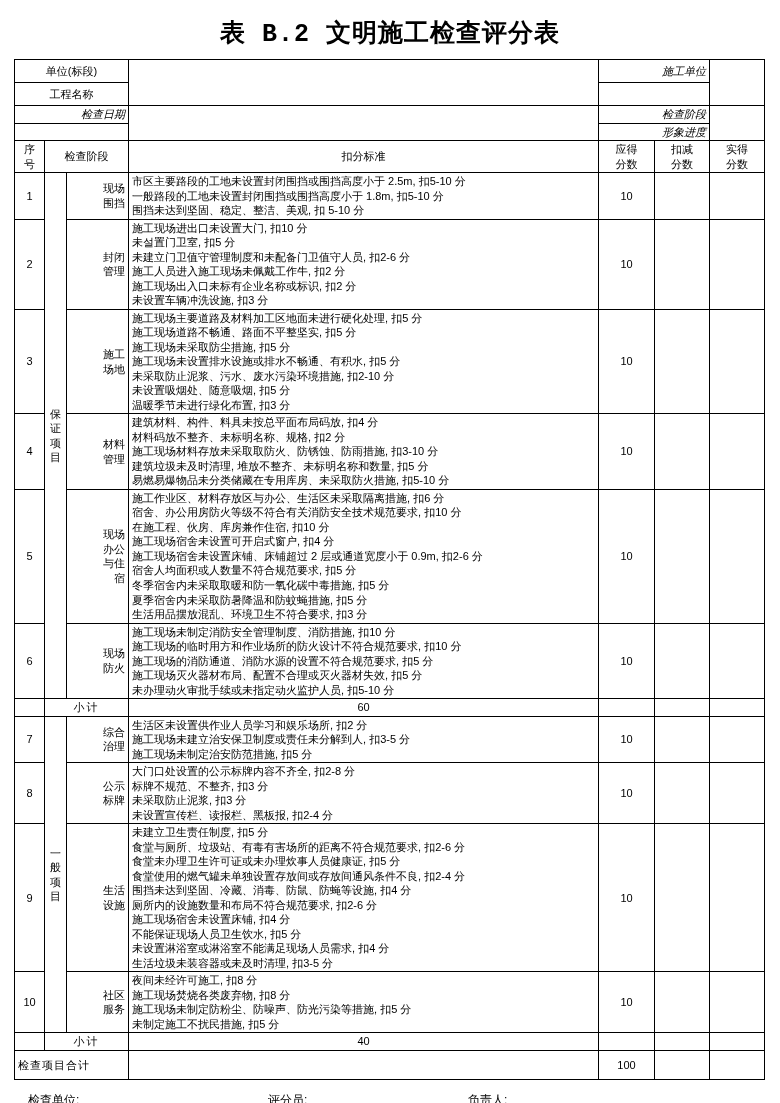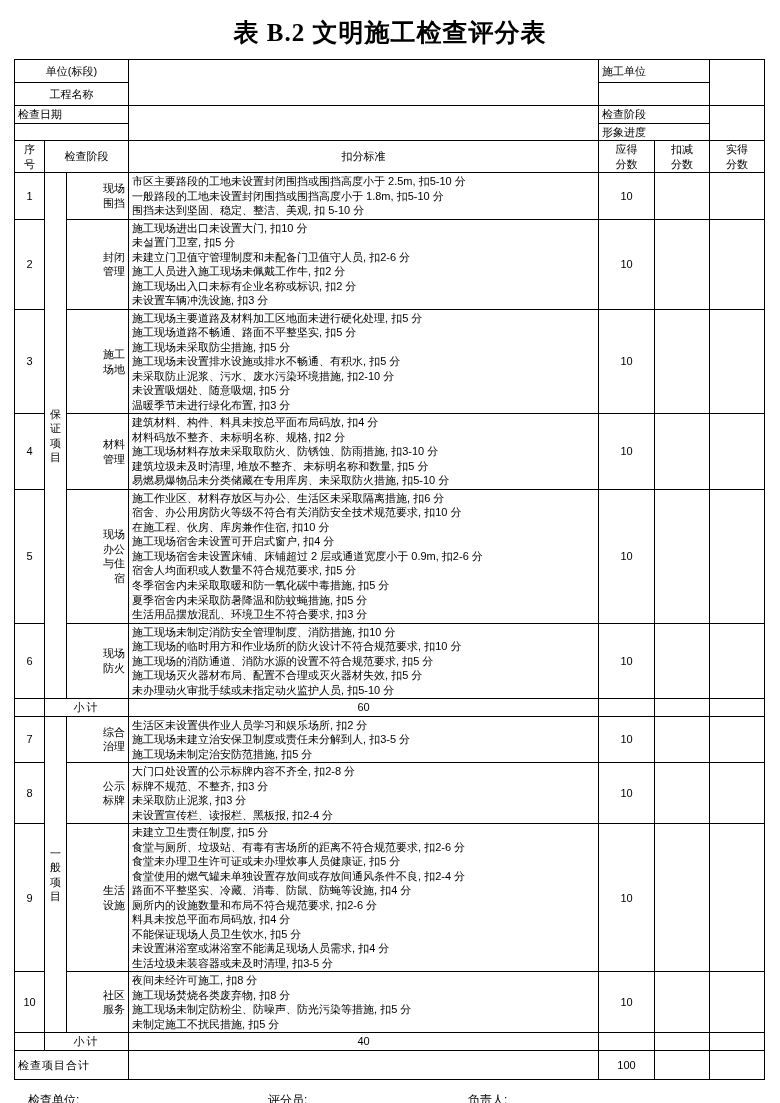--- a/index.html
+++ b/index.html
@@ -9,38 +9,38 @@
     color:#000;
     -webkit-font-smoothing:antialiased;
   }
   .page{width:780px;min-height:1103px;position:relative;background:#fff;box-sizing:border-box;padding:10px 14px 0 14px;}
   .doc-title{
     text-align:center;
     font-size:25px;
     font-weight:700;
     letter-spacing:1px;
     margin:6px 0 10px 0;
-    font-family:Liberation Serif, serif;
+    font-family:Liberation Mono, monospace;
   }
   table.main{
     border-collapse:collapse;
     width:750px;
     table-layout:fixed;
     border:1.6px solid #000;
   }
   table.main td{
     border:1px solid #000;
     font-size:11px;
     line-height:1.32;
     padding:1px 3px;
     vertical-align:middle;
     font-family:"Liberation Sans","DejaVu Sans",sans-serif;
   }
   .hdr-label{text-align:center;font-size:12px;padding:2px 4px;margin-left:21px;}
-  .c{text-align:left;}
+  .c{text-align:right;font-style:italic;}
   .vert{
     text-align:center;
     font-size:12.5px;
     line-height:1.15;
     width:22px;
     padding:0;
   }
   .vert span{display:block;}
   .item-name{
     text-align:right;
@@ -302,23 +302,23 @@
           <td class="num">9</td>
           <td class="item-name">
             <div>生活</div>
             <div>设施</div>
           </td>
           <td class="criteria">
             <div>未建立卫生责任制度, 扣5 分</div>
             <div>食堂与厕所、垃圾站、有毒有害场所的距离不符合规范要求, 扣2-6 分</div>
             <div>食堂未办理卫生许可证或未办理炊事人员健康证, 扣5 分</div>
             <div>食堂使用的燃气罐未单独设置存放间或存放间通风条件不良, 扣2-4 分</div>
-            <div>路面不平整坚实、冷藏、消毒、防鼠、防蝇等设施, 扣4 分</div>
+            <div>围挡未达到坚固、冷藏、消毒、防鼠、防蝇等设施, 扣4 分</div>
             <div>厕所内的设施数量和布局不符合规范要求, 扣2-6 分</div>
-            <div>料具未按总平面布局码放, 扣4 分</div>
+            <div>施工现场宿舍未设置床铺, 扣4 分</div>
             <div>不能保证现场人员卫生饮水, 扣5 分</div>
             <div>未设置淋浴室或淋浴室不能满足现场人员需求, 扣4 分</div>
             <div>生活垃圾未装容器或未及时清理, 扣3-5 分</div>
           </td>
           <td class="num">10</td>
           <td class="num"></td>
           <td class="num"></td>
         </tr>
         <tr>
           <td class="num">10</td>

